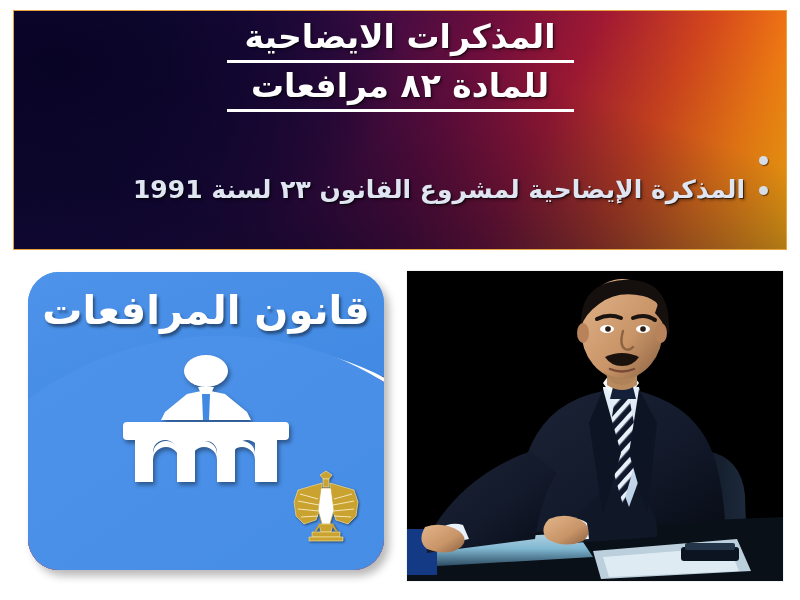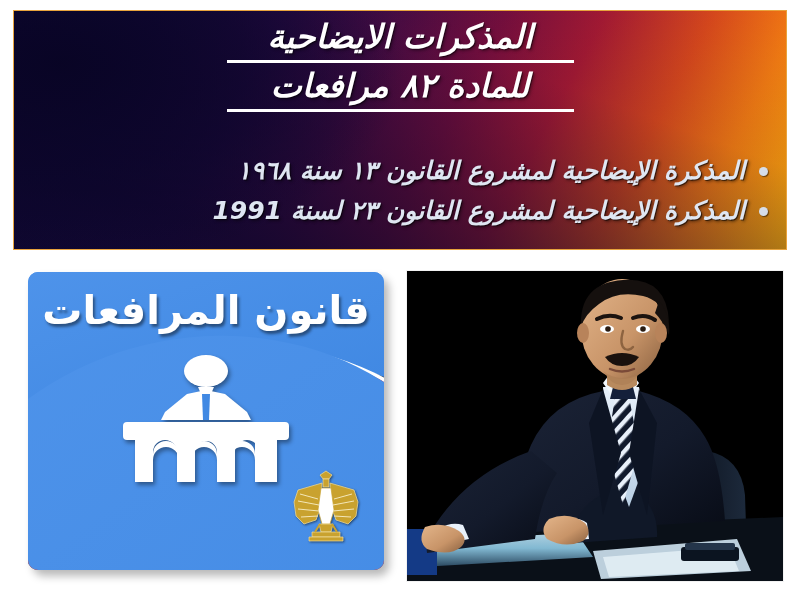--- a/index.html
+++ b/index.html
@@ -34,21 +34,20 @@
       linear-gradient(118deg,
         #12093c 0%,
         #1b0b44 16%,
         #2d0b49 30%,
         #4a0c45 42%,
         #7b0f3e 55%,
         #a81a33 66%,
         #d8481c 78%,
         #f37c12 88%,
         #ffb20a 100%);
-    font-style: italic;
   }
   
   .banner-shade {
     position: absolute;
     inset: 0;
     background:
       linear-gradient(200deg,
         rgba(10,5,40,0.00) 0%,
         rgba(10,5,40,0.10) 30%,
         rgba(12,6,42,0.55) 62%,
@@ -143,21 +142,21 @@
   .logo-card-wrap {
     position: absolute;
     left: 28px;
     top: 272px;
     width: 356px;
     height: 298px;
   }
   .logo-card {
     position: absolute;
     inset: 0;
-    border-radius: 10px;
+    border-radius: 31px;
     overflow: hidden;
     background: #4a90e8;
     box-shadow: 5px 6px 9px rgba(0,0,0,0.28);
   }
   .logo-blue {
     position: absolute;
     inset: 0;
     background: linear-gradient(160deg, #4e93ea 0%, #4189e3 55%, #3b82dd 100%);
   }
   
@@ -262,21 +261,20 @@
     <div class="banner-inner">
 
       <div class="title-block">
         <span class="title-line">المذكرات الايضاحية</span>
         <span class="title-line">للمادة ٨٢ مرافعات</span>
       </div>
 
       <ul class="bullets">
         <li class="bullet-row">
           <span class="bullet-dot"></span>
-          <span class="bullet-text">المذكرة الإيضاحية لمشروع القانون ١٣ سنة ١٩٦٨</span>
         </li>
         <li class="bullet-row">
           <span class="bullet-dot"></span>
           <span class="bullet-text">المذكرة الإيضاحية لمشروع القانون ٢٣ لسنة 1991</span>
         </li>
       </ul>
 
     </div>
   </div>
 

